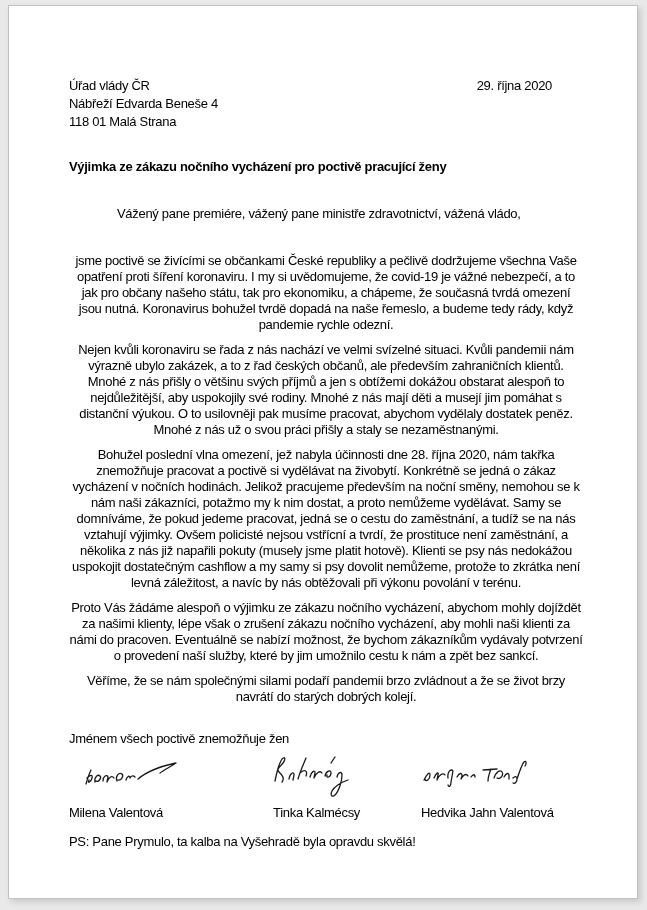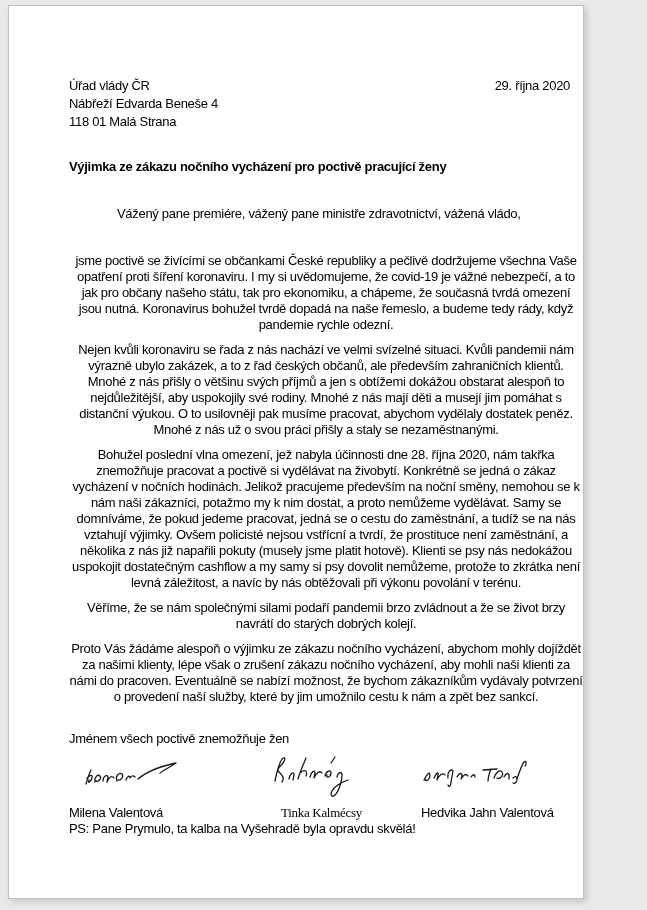--- a/index.html
+++ b/index.html
@@ -6,50 +6,50 @@
   body{
     width:647px;height:910px;
     background:#e9e9e9;
     font-family:"Liberation Sans",sans-serif;
     color:#000;
     position:relative;
     overflow:hidden;
   }
   .paper{
     position:absolute;left:8px;top:5px;
-    width:576px;height:894px;
+    width:630px;height:894px;
     background:#ffffff;
     border:1px solid #c2c2c2;
     box-shadow:3px 3px 6px rgba(0,0,0,0.14);
     box-sizing:border-box;
   }
   .content{
     position:absolute;left:60px;top:71px;width:514px;
     font-size:13px;line-height:16px;letter-spacing:-0.3px;
   }
   .header-row{display:flex;justify-content:space-between;align-items:flex-start;}
   .sender div{line-height:18px;}
-  .date{margin-right:13px;line-height:18px;white-space:nowrap;}
+  .date{margin-right:31px;line-height:18px;white-space:nowrap;}
   .subject{font-weight:bold;margin-top:28px;line-height:16px;}
   .salutation{margin-top:31px;margin-left:48px;}
   p.body-par{margin:9px 0 0 0;text-align:center;}
   p.body-par.first{margin-top:31px;}
   .closing{margin-top:26px;}
   .sig-row{position:relative;height:56px;margin-top:2px;}
   .sig{position:absolute;}
   .sig svg{display:block;}
   .sig-1{left:14px;top:12px;}
   .sig-2{left:196px;top:2px;}
   .sig-3{left:348px;top:6px;}
   .names-row{position:relative;height:16px;}
   .name{position:absolute;top:0;white-space:nowrap;}
   .name-1{left:0;}
-  .name-2{left:212px;font-family:Liberation Serif, serif;}
+  .name-2{left:204px;}
   .name-3{left:352px;text-align:center;}
-  .postscript{}
+  .postscript{margin-top:13px;}
 </style>
 </head>
 <body>
 
 <div class="paper">
   <div class="content">
 
     <div class="header-row">
       <div class="sender">
         <div>Úřad vlády ČR</div>
@@ -59,22 +59,22 @@
       <div class="date">29. října 2020</div>
     </div>
 
     <div class="subject">Výjimka ze zákazu nočního vycházení pro poctivě pracující ženy</div>
 
     <div class="salutation">Vážený pane premiére, vážený pane ministře zdravotnictví, vážená vládo,</div>
 
     <p class="body-par first">jsme poctivě se živícími se občankami České republiky a pečlivě dodržujeme všechna Vaše opatření proti šíření koronaviru. I my si uvědomujeme, že covid-19 je vážné nebezpečí, a to jak pro občany našeho státu, tak pro ekonomiku, a chápeme, že současná tvrdá omezení jsou nutná. Koronavirus bohužel tvrdě dopadá na naše řemeslo, a budeme tedy rády, když pandemie rychle odezní.</p>
     <p class="body-par">Nejen kvůli koronaviru se řada z nás nachází ve velmi svízelné situaci. Kvůli pandemii nám výrazně ubylo zakázek, a to z řad českých občanů, ale především zahraničních klientů. Mnohé z nás přišly o většinu svých příjmů a jen s obtížemi dokážou obstarat alespoň to nejdůležitější, aby uspokojily své rodiny. Mnohé z nás mají děti a musejí jim pomáhat s distanční výukou. O to usilovněji pak musíme pracovat, abychom vydělaly dostatek peněz. Mnohé z nás už o svou práci přišly a staly se nezaměstnanými.</p>
     <p class="body-par">Bohužel poslední vlna omezení, jež nabyla účinnosti dne 28. října 2020, nám takřka znemožňuje pracovat a poctivě si vydělávat na živobytí. Konkrétně se jedná o zákaz vycházení v nočních hodinách. Jelikož pracujeme především na noční směny, nemohou se k nám naši zákazníci, potažmo my k nim dostat, a proto nemůžeme vydělávat. Samy se domníváme, že pokud jedeme pracovat, jedná se o cestu do zaměstnání, a tudíž se na nás vztahují výjimky. Ovšem policisté nejsou vstřícní a tvrdí, že prostituce není zaměstnání, a několika z nás již napařili pokuty (musely jsme platit hotově). Klienti se psy nás nedokážou uspokojit dostatečným cashflow a my samy si psy dovolit nemůžeme, protože to zkrátka není levná záležitost, a navíc by nás obtěžovali při výkonu povolání v terénu.</p>
+    <p class="body-par">Proto Vás žádáme alespoň o výjimku ze zákazu nočního vycházení, abychom mohly dojíždět za našimi klienty, lépe však o zrušení zákazu nočního vycházení, aby mohli naši klienti za námi do pracoven. Eventuálně se nabízí možnost, že bychom zákazníkům vydávaly potvrzení o provedení naší služby, které by jim umožnilo cestu k nám a zpět bez sankcí.</p>
     <p class="body-par">Věříme, že se nám společnými silami podaří pandemii brzo zvládnout a že se život brzy navrátí do starých dobrých kolejí.</p>
-    <p class="body-par">Proto Vás žádáme alespoň o výjimku ze zákazu nočního vycházení, abychom mohly dojíždět za našimi klienty, lépe však o zrušení zákazu nočního vycházení, aby mohli naši klienti za námi do pracoven. Eventuálně se nabízí možnost, že bychom zákazníkům vydávaly potvrzení o provedení naší služby, které by jim umožnilo cestu k nám a zpět bez sankcí.</p>
 
     <div class="closing">Jménem všech poctivě znemožňuje žen</div>
 
     <div class="sig-row">
       <span class="sig sig-1">
         <svg width="98" height="36" viewBox="0 0 98 36" fill="none" stroke="#1a1a1a" stroke-width="1.3" stroke-linecap="round" stroke-linejoin="round">
           <path d="M3 23 C5 16 7 11 8 9 M4 17 C7 14 10 13 9 17 C8 21 4 23 6 19 M12 21 C11 16 15 13 17 15 C19 17 15 22 13 20 M20 20 C20 15 24 13 25 16 L24 21 C26 16 29 14 31 17 M34 20 C32 15 36 11 39 13 C41 15 38 20 35 19 M43 19 C44 15 47 14 47 17 C48 15 50 14 52 16 M55 18 C62 12 74 6 93 2 C87 6 81 9 77 12"></path>
         </svg>
       </span>
       <span class="sig sig-2">

